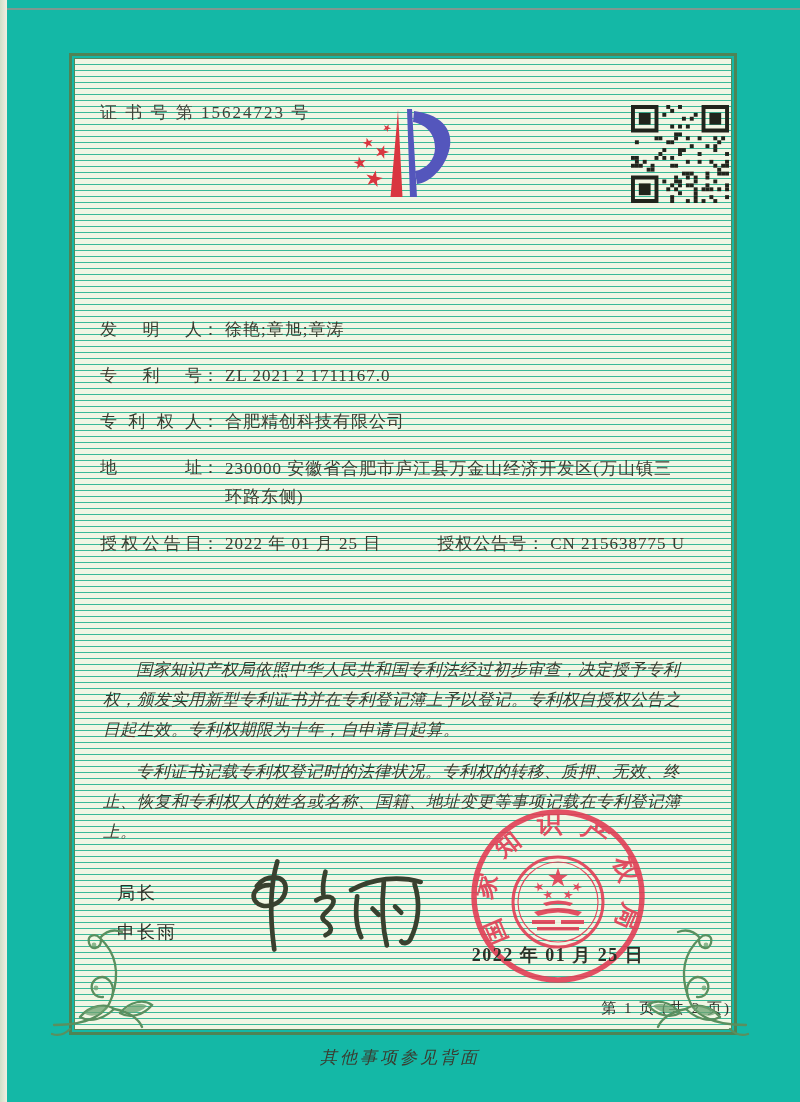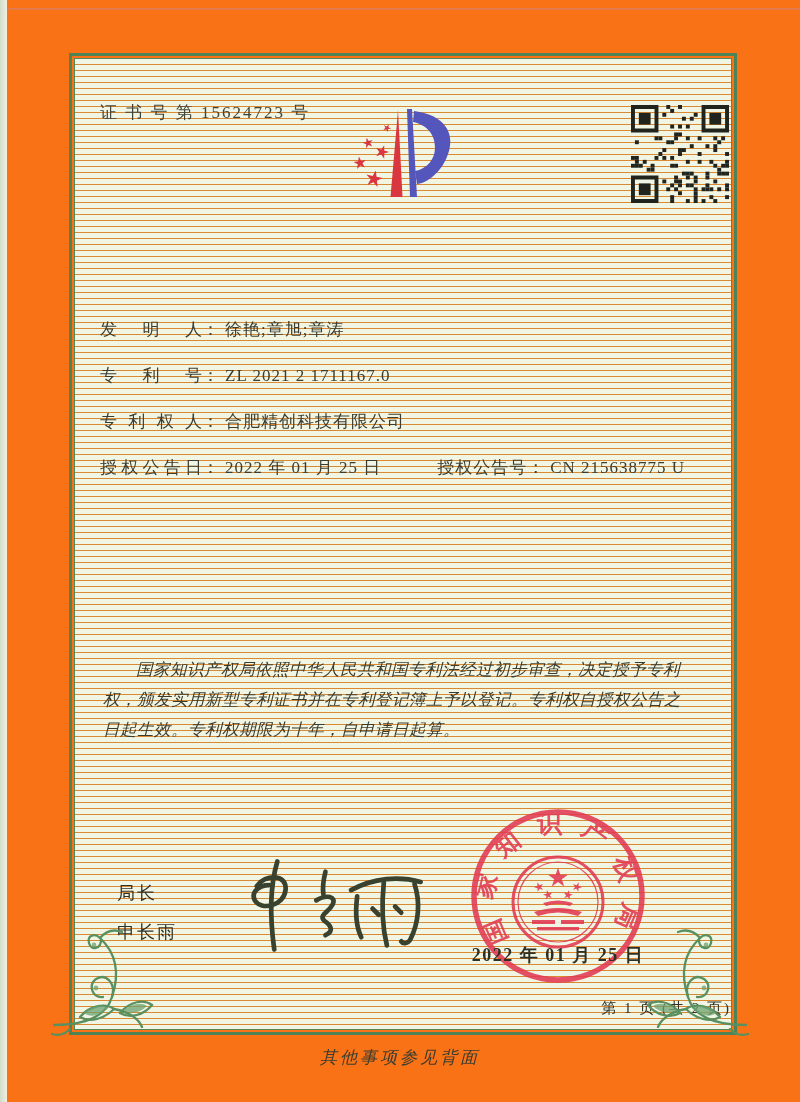--- a/index.html
+++ b/index.html
@@ -1,16 +1,16 @@
 <!DOCTYPE html>
 <html><head>
 <meta charset="utf-8">
 <style>
   html,body{margin:0;padding:0;background:#e9e5da;}
-  .page{position:relative;width:800px;height:1102px;margin:0 auto;background:#f97316;overflow:hidden;
+  .page{position:relative;width:800px;height:1102px;margin:0 auto;background:#14b8a6;overflow:hidden;
         font-family:"Liberation Serif","DejaVu Serif",serif;color:#383a2e;}
   
   .artifact-top{position:absolute;left:0;right:0;top:8px;height:2px;background:rgba(213,125,125,.55);}
   .artifact-left{position:absolute;left:0;top:0;bottom:0;width:7px;
         background:linear-gradient(90deg,#cfdfc9,#f2eee1);}
   
   .frame{position:absolute;left:69px;top:53px;width:668px;height:982px;box-sizing:border-box;
         border:3px solid #4f8355;}
   .frame-inner{position:relative;box-sizing:border-box;margin:2px;border:1px solid #55885a;
         height:calc(100% - 4px);
@@ -193,26 +193,30 @@
         <div class="field-row">
           <span class="flabel">发明人</span><span class="fcolon">：</span><span class="fvalue">徐艳;章旭;章涛</span>
         </div>
         <div class="field-row">
           <span class="flabel">专利号</span><span class="fcolon">：</span><span class="fvalue">ZL 2021 2 1711167.0</span>
         </div>
         <div class="field-row">
           <span class="flabel">专利权人</span><span class="fcolon">：</span><span class="fvalue">合肥精创科技有限公司</span>
         </div>
         <div class="field-row">
+          <span class="flabel">地址</span><span class="fcolon">：</span><span class="fvalue wrap">230000 安徽省合肥市庐江县万金山经济开发区(万山镇三环路东侧)</span>
+        </div>
+        <div class="field-row">
           <span><span class="flabel">授权公告日</span><span class="fcolon">：</span><span class="fvalue">2022 年 01 月 25 日</span></span><span class="pair2"><span class="flabel2">授权公告号</span><span class="fcolon">：</span><span class="fvalue">CN 215638775 U</span></span>
         </div>
       </div>
 
       <div class="paragraphs">
         <p>国家知识产权局依照中华人民共和国专利法经过初步审查，决定授予专利权，颁发实用新型专利证书并在专利登记簿上予以登记。专利权自授权公告之日起生效。专利权期限为十年，自申请日起算。</p>
+        <p>专利证书记载专利权登记时的法律状况。专利权的转移、质押、无效、终止、恢复和专利权人的姓名或名称、国籍、地址变更等事项记载在专利登记簿上。</p>
       </div>
 
       <div class="officer">
         <div>局长</div>
         <div>申长雨</div>
       </div>
 
       <svg class="signature" viewBox="0 0 210 105">
         <g fill="none" stroke="#39412f" stroke-width="4.6" stroke-linecap="round">
           <path d="M56,10 C50,30 48,60 53,96"></path>

